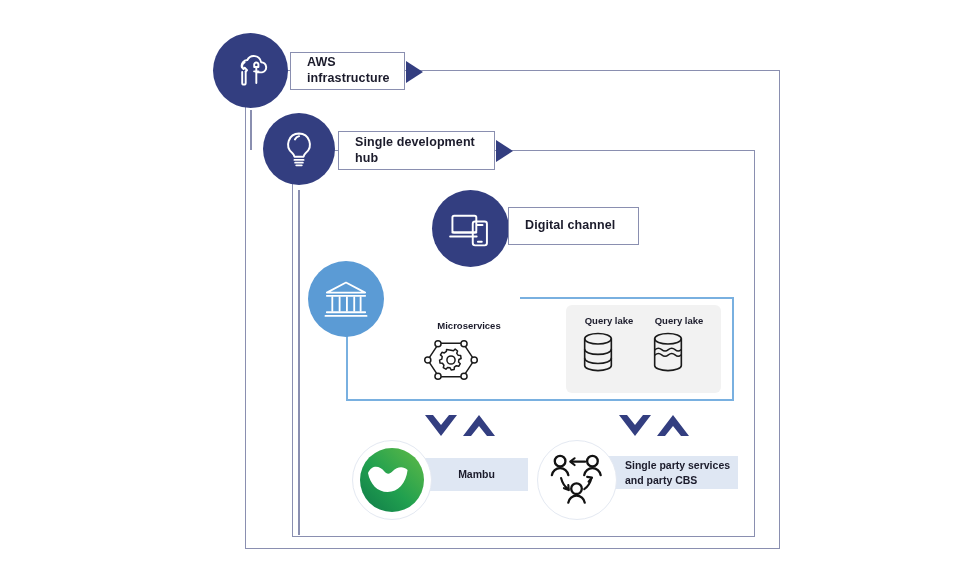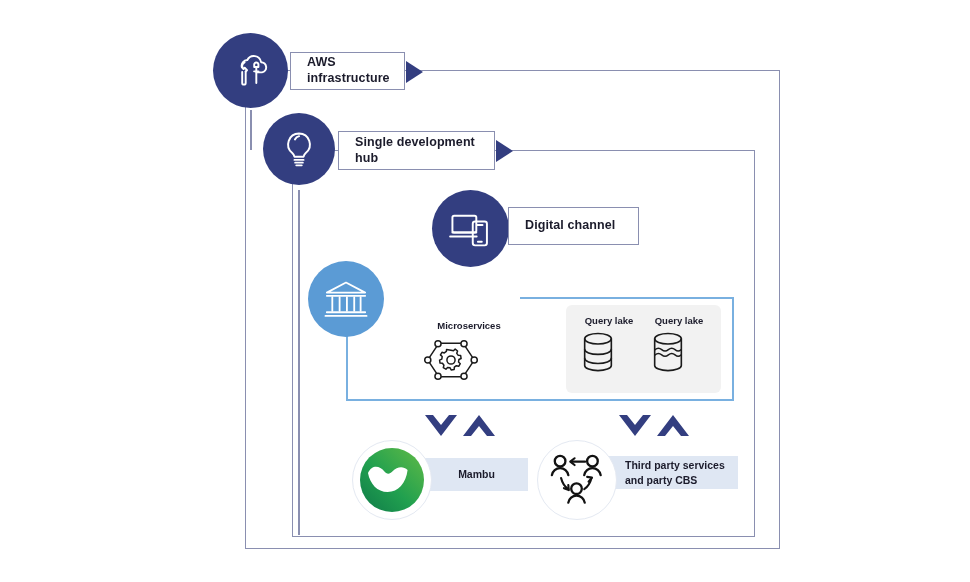--- a/index.html
+++ b/index.html
@@ -209,21 +209,21 @@
             <stop offset="100%" stop-color="#62bb46"></stop>
           </linearGradient>
         </defs>
         <circle cx="34" cy="34" r="32" fill="url(#mambuGrad)"></circle>
         <path d="M10 27 c4 -9 12 -7 16 -2 c3 3.6 5.5 3.4 8.6 .2 c4.6 -4.7 10.6 -5.6 15 -1.2 c-1.6 13 -9.4 22 -20 22 c-10.2 0 -17.6 -8 -19.6 -19 z" fill="#ffffff"></path>
       </svg>
     </span>
   </div>
 
   <div class="partner-band" style="left:608px;top:456px;width:130px;padding-left:17px;">
-    <span><span>Third party services</span><br><span>and party CBS</span></span>
+    <span><span>Single party services</span><br><span>and party CBS</span></span>
   </div>
   <div class="partner-logo" style="left:537px;top:440px;width:78px;height:78px;">
     <span>
       <svg width="58" height="56" viewBox="0 0 60 58" fill="none" stroke="#121212" stroke-width="2.4" stroke-linecap="round" stroke-linejoin="round">
         <circle cx="12.5" cy="9.5" r="5.5"></circle>
         <path d="M4 24 a8.6 8.6 0 0 1 17 0"></path>
         <circle cx="46" cy="9.5" r="5.5"></circle>
         <path d="M37.5 24 a8.6 8.6 0 0 1 17 0"></path>
         <circle cx="29.5" cy="38" r="5.5"></circle>
         <path d="M21 52.5 a8.6 8.6 0 0 1 17 0"></path>

